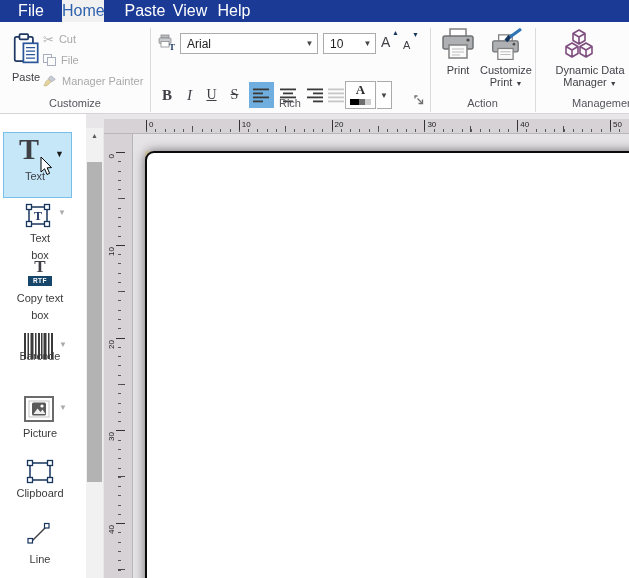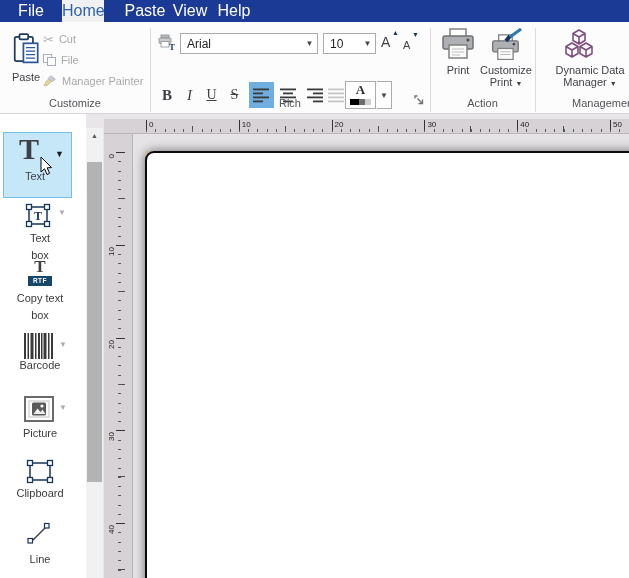--- a/index.html
+++ b/index.html
@@ -308,21 +308,21 @@
             <rect x="6.5" width="3" height="26"></rect>
           <rect x="11" width="1.5" height="26"></rect>
             <rect x="14" width="2" height="26"></rect>
             <rect x="17" width="1.5" height="26"></rect>
           <rect x="19.5" width="3" height="26"></rect>
             <rect x="24" width="1.5" height="26"></rect>
             <rect x="27" width="2" height="26"></rect>
         </g>
       </svg>
       <span class="tool-dd" style="left:59px;top:226px">▼</span>
-      <div class="tool-label" style="top:243px">Barcode</div>
+      <div class="tool-label" style="top:234px">Barcode</div>
     </div>
 
     <div>
       <svg style="position:absolute;left:24px;top:282px" width="30" height="26" viewBox="0 0 30 26">
         <rect x="1" y="1" width="28" height="24" fill="#FFFFFF" stroke="#6B6B6B" stroke-width="2"></rect>
         <rect x="5" y="5" width="20" height="16" fill="#FFFFFF" stroke="#C2C2C2" stroke-width="1"></rect>
         <rect x="8" y="6.5" width="14" height="13" rx="1.5" fill="#5A5A5A"></rect>
         <circle cx="18" cy="10" r="1.6" fill="#FFFFFF"></circle>
         <path d="M9.5 18 l4-5.5 3 3.5 2-2.5 3 4.5 z" fill="#EFEFEF"></path>
       </svg>

